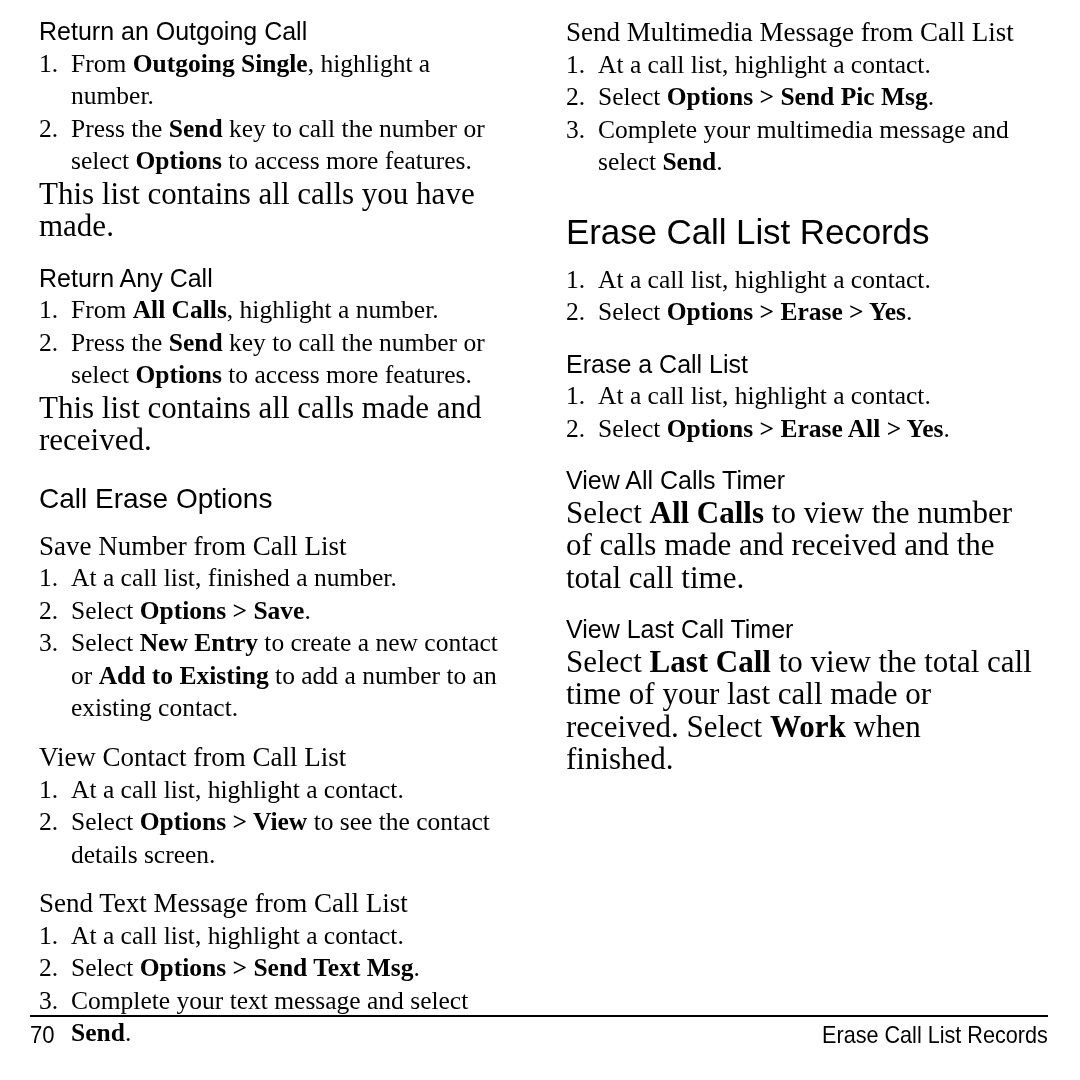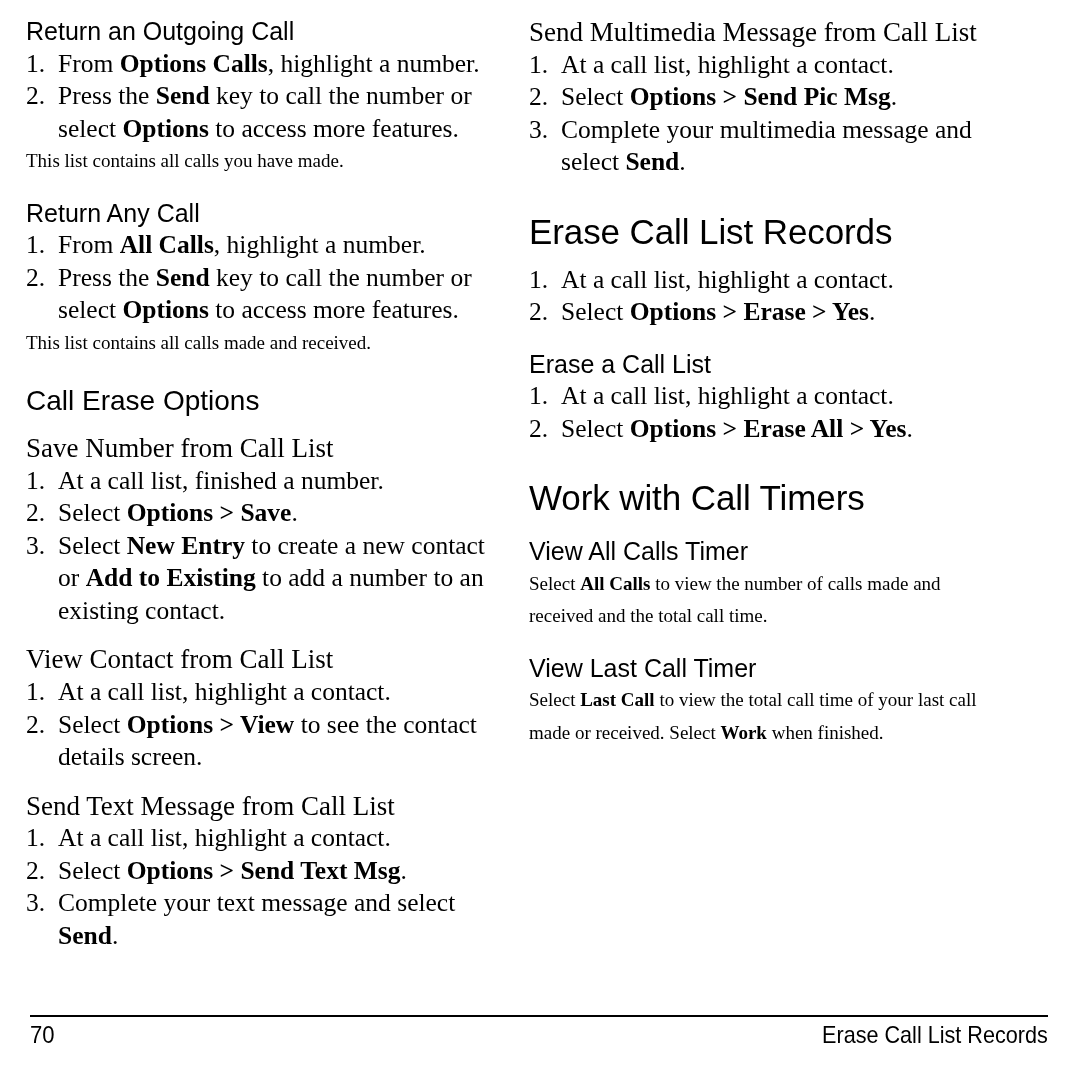--- a/index.html
+++ b/index.html
@@ -17,26 +17,26 @@
   }
 
   .page {
     position: absolute;
     inset: 0;
   }
 
   
   .columns {
     position: absolute;
-    left: 26px;
+    left: 39px;
     top: 18px;
     width: 1018px;
     height: 980px;
     display: flex;
-    gap: 33px;
+    gap: 57px;
   }
   .col {
     width: 470px;
     flex: 0 0 470px;
   }
 
   
   .h-chapter {
     font-family: "Liberation Sans", "DejaVu Sans", sans-serif;
     font-size: 35px;
@@ -69,21 +69,21 @@
   
   .col > .h-chapter:first-child,
   .col > .h-section:first-child,
   .col > .h-sub-sans:first-child,
   .col > .h-sub-serif:first-child {
     margin-top: 0;
   }
 
   
   .para {
-    font-size: 19px;
+    font-size: 31px;
     line-height: 32.5px;
     margin: 0;
     padding: 0;
   }
 
   
   ol.steps {
     list-style: none;
     margin: 0;
     padding: 0;
@@ -147,21 +147,21 @@
 <div class="page">
 
   <div class="columns">
 
     <div class="col">
 
       <h3 class="h-sub-sans">Return an Outgoing Call</h3>
       <ol class="steps">
         <li>
           <span class="num">1.</span>
-          <span class="txt">From <b>Options Calls</b>, highlight a number.</span>
+          <span class="txt">From <b>Outgoing Single</b>, highlight a number.</span>
         </li>
         <li>
           <span class="num">2.</span>
           <span class="txt">Press the <b>Send</b> key to call the number or select <b>Options</b> to access more features.</span>
         </li>
       </ol>
       <p class="para">This list contains all calls you have made.</p>
 
       <h3 class="h-sub-sans">Return Any Call</h3>
       <ol class="steps">
@@ -260,21 +260,20 @@
         <li>
           <span class="num">1.</span>
           <span class="txt">At a call list, highlight a contact.</span>
         </li>
         <li>
           <span class="num">2.</span>
           <span class="txt">Select <b>Options &gt; Erase All &gt; Yes</b>.</span>
         </li>
       </ol>
 
-      <h1 class="h-chapter">Work with Call Timers</h1>
 
       <h3 class="h-sub-sans">View All Calls Timer</h3>
       <p class="para">Select <b>All Calls</b> to view the number of calls made and received and the total call time.</p>
 
       <h3 class="h-sub-sans">View Last Call Timer</h3>
       <p class="para">Select <b>Last Call</b> to view the total call time of your last call made or received. Select <b>Work</b> when finished.</p>
 
     </div>
   </div>
 

